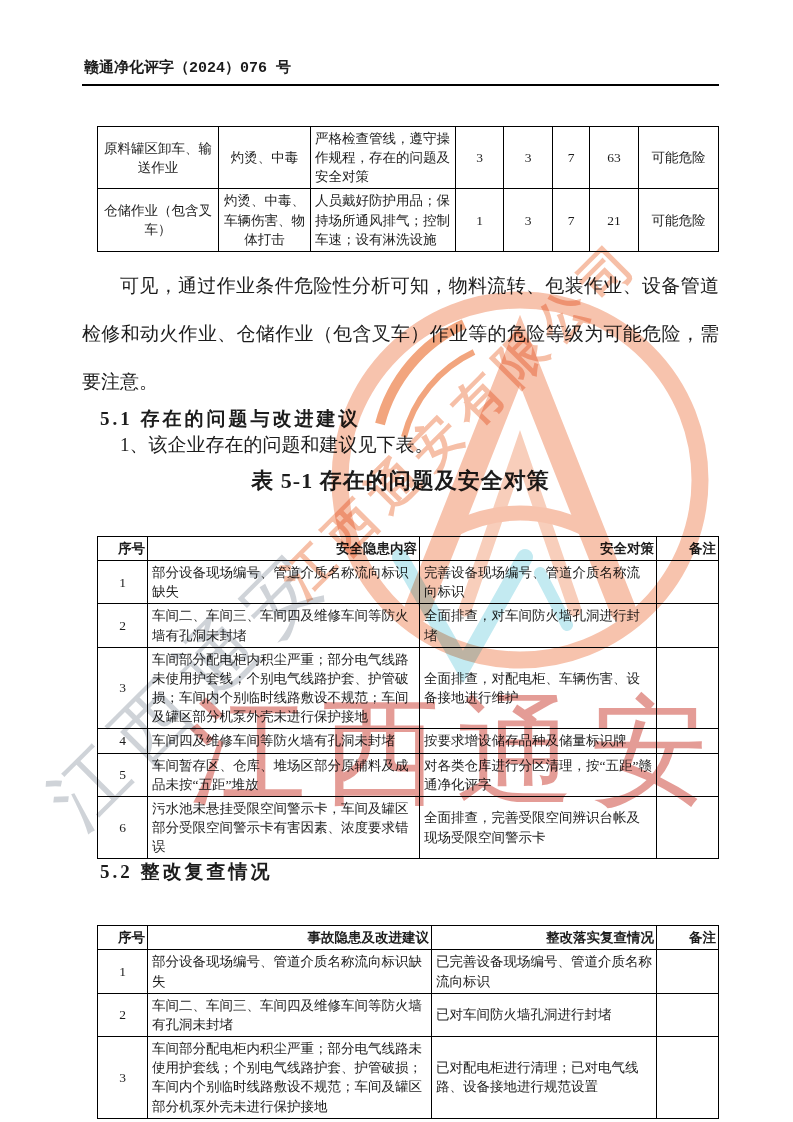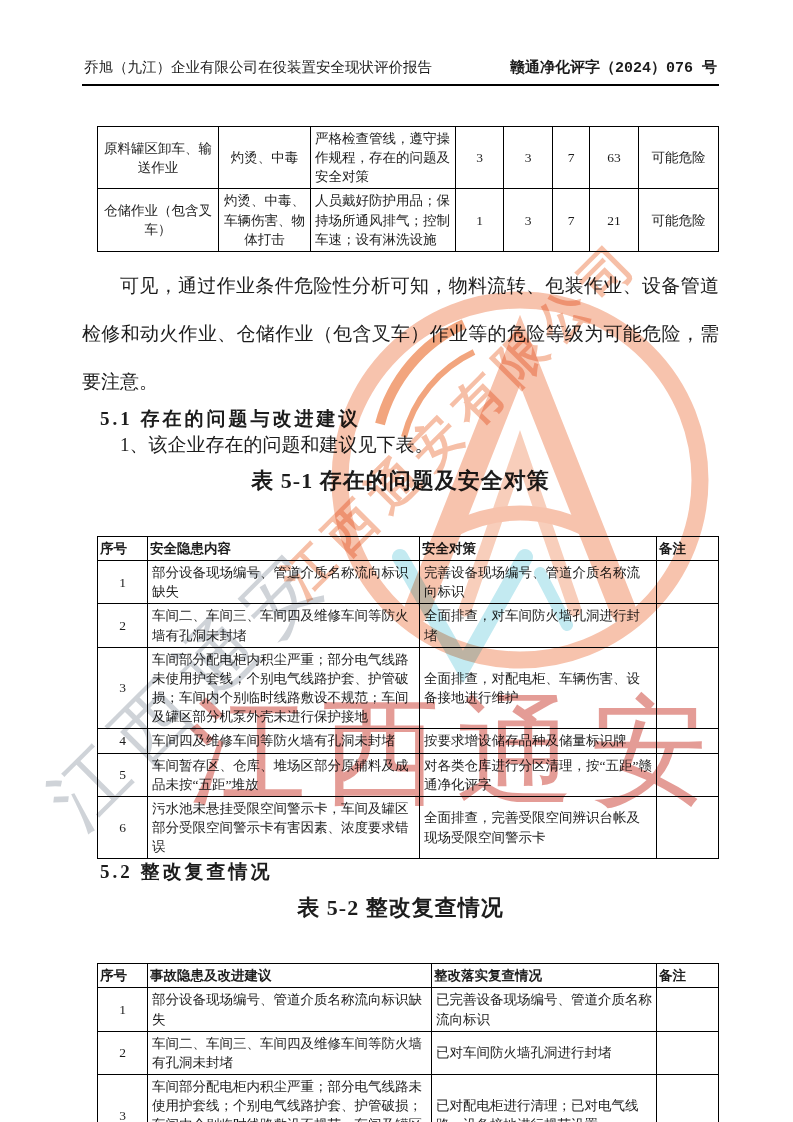--- a/index.html
+++ b/index.html
@@ -14,21 +14,21 @@
 
   
   .header { display:flex; justify-content:space-between; align-items:flex-end;
     font-size:14.5px; padding:0 2px 7px 2px; border-bottom:2px solid #000; }
   .header .right { font-weight:600; font-size:15px;font-family:Liberation Mono, monospace; }
 
   
   table { border-collapse:collapse; table-layout:fixed; width:621px; margin-left:15px;margin-top:40px; }
   td, th { border:1.4px solid #000; font-size:13.5px; line-height:1.42;
     padding:2px 4px; vertical-align:middle; word-break:break-all; }
-  th { font-weight:bold; text-align:left; padding:2px 2px; }
+  th { font-weight:bold; text-align:right; padding:2px 2px; }
   td.c { text-align:center; }
   td.l { text-align:left; }
 
   .top-table td { height:58px; }
 
   .para { margin-top:10px; font-size:19px; line-height:48px; text-align:justify; text-indent:2em; }
 
   h1.sec { margin-top:44px; font-family:"Liberation Sans","DejaVu Sans",sans-serif;
     font-size:20px; font-weight:bold; letter-spacing:1px; padding-left:18px; }
   h2.sec { font-size:19px; font-weight:bold; letter-spacing:3px; padding-left:18px; }
@@ -53,21 +53,20 @@
   .wm-cyan   { left:385px; top:545px; width:200px; height:150px; z-index:3; opacity:.55; }
 </style>
 </head>
 <body>
 
 <div class="page">
 
   <div class="content">
 
     <div class="header">
-      <span>乔旭（九江）企业有限公司在役装置安全现状评价报告</span>
       <span class="right">赣通净化评字（2024）076 号</span>
     </div>
 
     <table class="top-table">
       <colgroup>
         <col style="width:121px">
           <col style="width:92px">
           <col style="width:145px">
         <col style="width:48px">
           <col style="width:49px">
@@ -154,21 +153,20 @@
         <td class="c">6</td>
         <td class="l">污水池未悬挂受限空间警示卡，车间及罐区部分受限空间警示卡有害因素、浓度要求错误</td>
         <td class="l">全面排查，完善受限空间辨识台帐及现场受限空间警示卡</td>
         <td class="c"></td>
       </tr>
     </tbody>
       </table>
 
     <h2 class="sec">5.2 整改复查情况</h2>
 
-    <div class="caption">表 5-2 整改复查情况</div>
 
     <table>
       <colgroup>
         <col style="width:50px">
           <col style="width:284px">
           <col style="width:225px">
           <col style="width:62px">
       </colgroup>
       <tbody>
           <tr>

